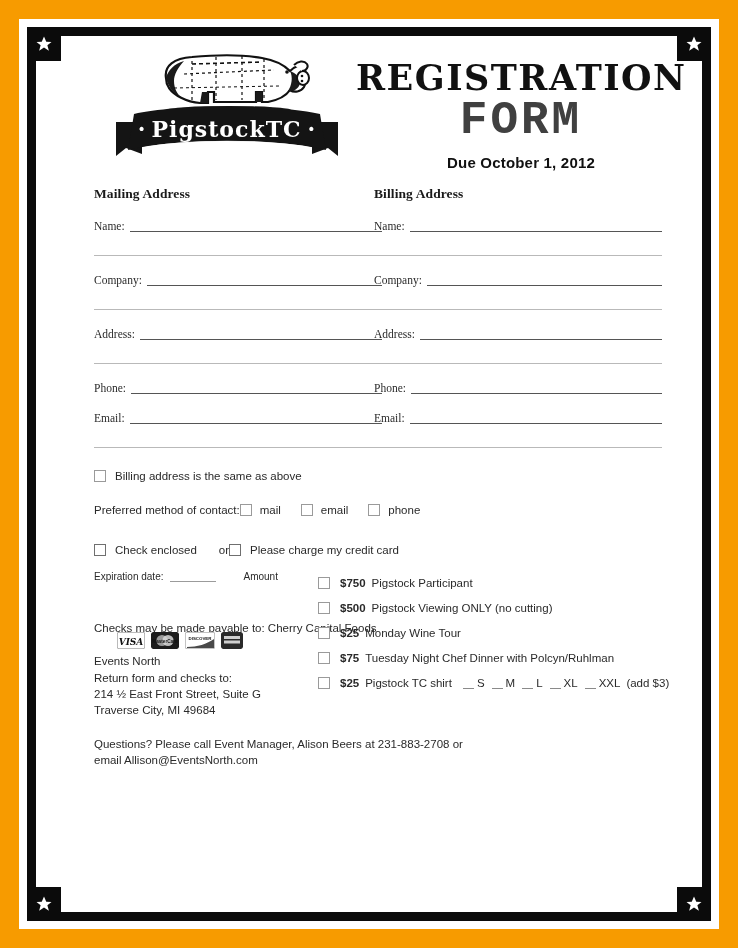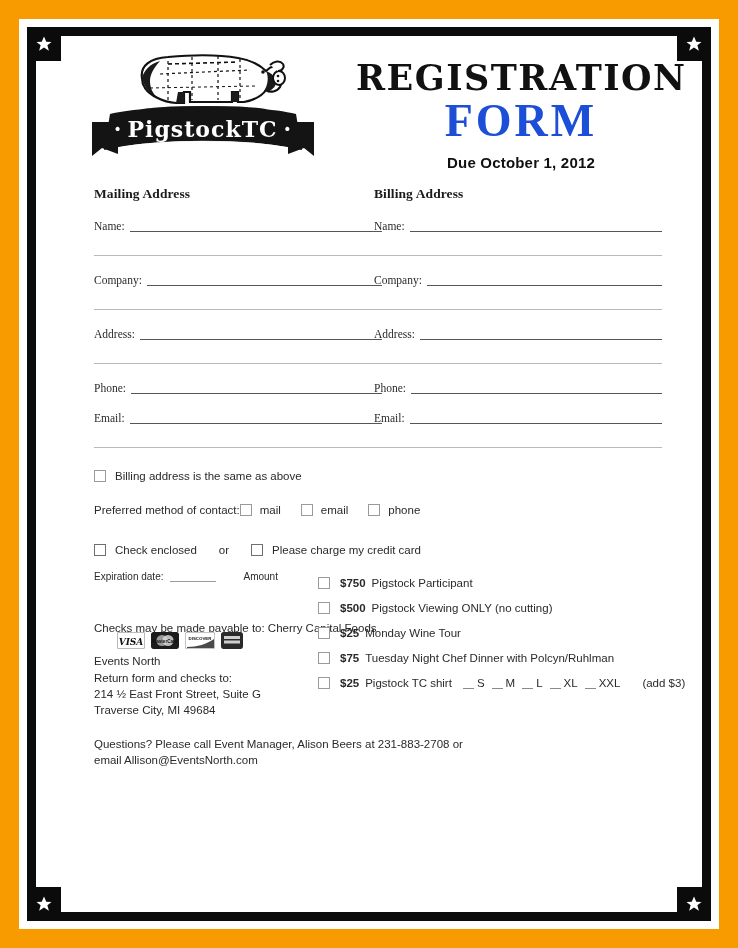--- a/index.html
+++ b/index.html
@@ -39,34 +39,34 @@
     display:flex;align-items:center;justify-content:center;z-index:5;
   }
   .corner.tl{left:27px;top:27px;}
   .corner.tr{right:27px;top:27px;}
   .corner.bl{left:27px;bottom:27px;}
   .corner.br{right:27px;bottom:27px;}
   .corner svg{display:block;}
 
   
   .header{position:absolute;left:0;top:0;width:666px;height:150px;}
-  .logo{position:absolute;left:56px;top:12px;width:225px;height:140px;}
+  .logo{position:absolute;left:80px;top:12px;width:225px;height:140px;}
   .pig-wrap{position:absolute;left:28px;top:0px;width:170px;height:66px;}
   .banner{position:absolute;left:0px;top:58px;width:222px;height:62px;}
 
   .title-block{position:absolute;left:320px;top:24px;width:330px;text-align:center;}
   .title-1{
     font-family:"DejaVu Serif",serif;
     font-weight:700;font-size:35px;letter-spacing:1.5px;
     color:#111;line-height:1.0;white-space:nowrap;
   }
   .title-2{
-    font-family:Liberation Serif, serif;
+    font-family:Liberation Mono, monospace;
     font-weight:700;font-size:46px;letter-spacing:3px;
-    color:#1d4ed8;line-height:1.05;margin-top:2px;
+    color:#404040;line-height:1.05;margin-top:2px;
   }
   .due{
     font-family:"Liberation Sans",sans-serif;
     font-weight:700;font-size:15px;color:#111;margin-top:9px;
     letter-spacing:.2px;
   }
 
   
   .body-area{position:absolute;left:0;top:150px;width:666px;}
   .col-head{
@@ -97,21 +97,21 @@
   .opt-row{margin-left:58px;font-size:11.5px;color:#2a2a2a;}
   .same-row{margin-top:16px;display:flex;align-items:center;}
   .same-row .txt{margin-left:9px;}
   .pref-row{margin-top:22px;display:flex;align-items:center;}
   .pref-row .txt{}
   .pref-opt{display:flex;align-items:center;margin-right:20px;}
   .pref-opt .lbl{margin-left:8px;}
 
   .pay-row{margin-top:28px;display:flex;align-items:center;}
   .pay-row .lbl{margin-left:9px;margin-right:22px;}
-  .pay-row .orword{margin-right:22px;}
+  .pay-row .orword{}
 
   .card-row{margin-top:22px;display:flex;align-items:flex-end;}
   .card-row .lbl{font-size:11.5px;color:#2a2a2a;white-space:nowrap;margin-right:5px;}
   .card-row .ln{border-bottom:1px solid #555;height:11px;}
 
   .exp-row{margin-top:14px;display:flex;align-items:flex-end;}
   .exp-row .lbl{font-size:10px;color:#2a2a2a;white-space:nowrap;}
   .exp-row .ln-short{border-bottom:1px solid #9b9b9b;height:11px;width:46px;margin-left:6px;}
 
   
@@ -401,21 +401,21 @@
                 <span>L</span>
               </span>
             <span class="size-opt">
                 <span class="size-line"></span>
                 <span>XL</span>
               </span>
             <span class="size-opt">
                 <span class="size-line"></span>
                 <span>XXL</span>
               </span>
-            <span class="size-opt" style="margin-left:22px;">
+            <span class="size-opt" style="margin-left:6px;">
                 <span>(add $3)</span>
               </span>
           </span>
         </div>
       </div>
     </div>
 
     <div class="footer" style="margin-top:38px;">
       <div>Checks may be made payable to: Cherry Capital Foods</div>
       <div class="blk">

